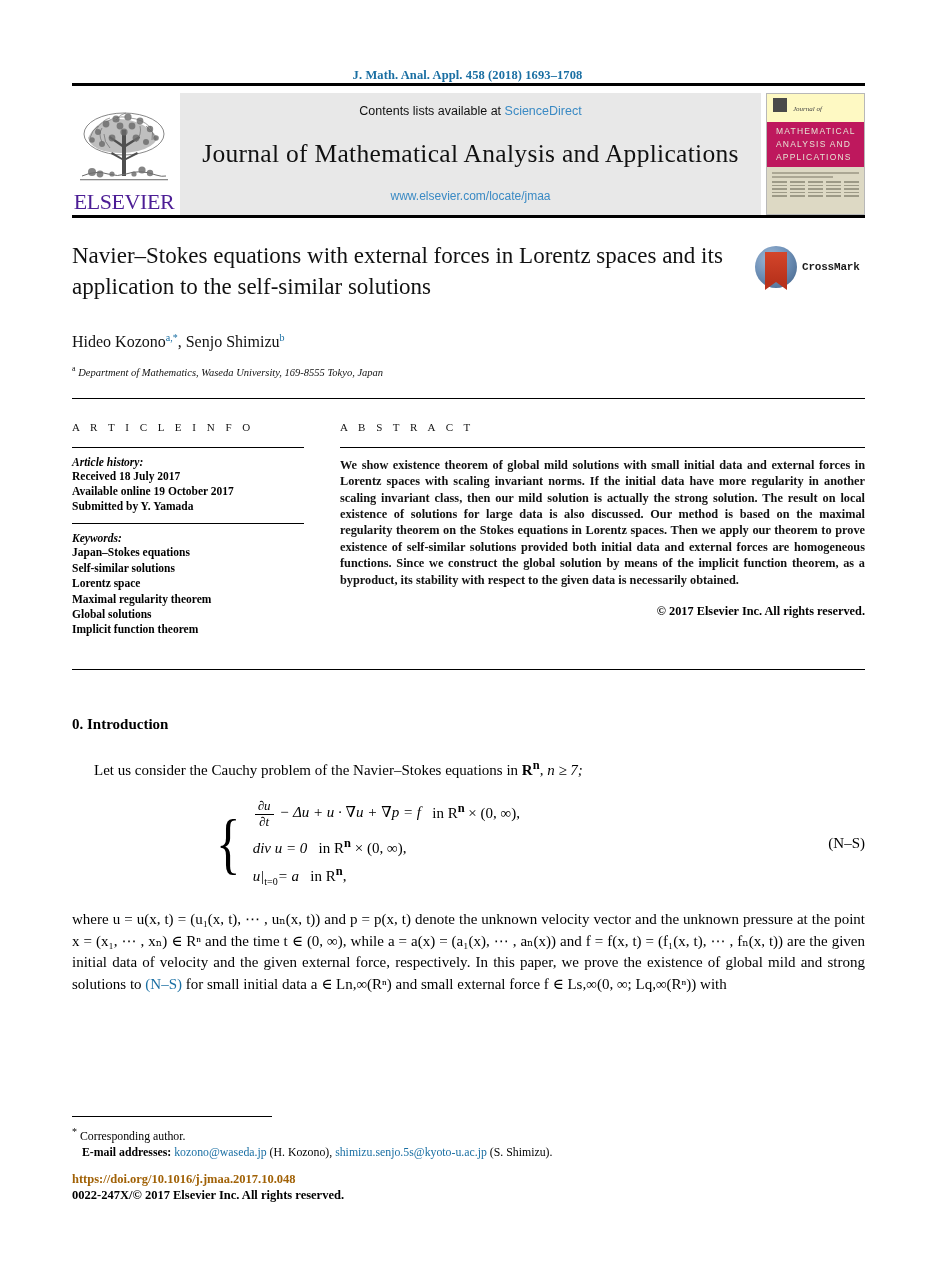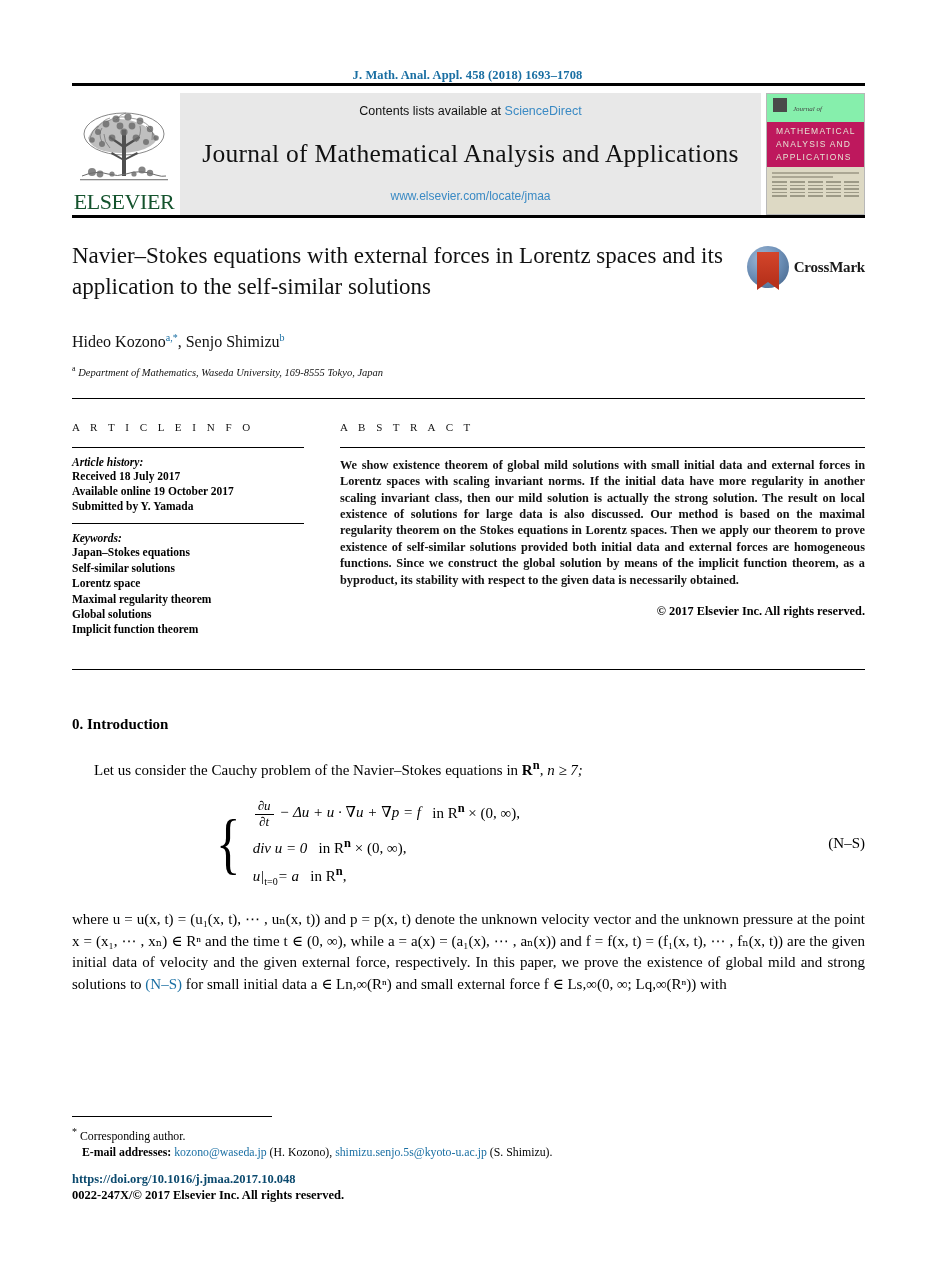--- a/index.html
+++ b/index.html
@@ -47,21 +47,21 @@
     flex: 0 0 104px;
     display: flex;
     flex-direction: column;
     justify-content: flex-end;
     align-items: center;
     padding-bottom: 2px;
   }
   .tree-svg { display:block; }
   .elsevier-word {
     font-family: "Liberation Serif", serif;
-    color: #14532d;
+    color: #4c1d95;
     font-size: 22px;
     letter-spacing: -0.4px;
     line-height: 1;
     margin-top: 1px;
     font-weight: 400;
     text-align: center;
   }
   .banner {
     flex: 1 1 auto;
     background: #e8e8e8;
@@ -94,21 +94,21 @@
     color: #3a8ac4;
   }
   .cover {
     flex: 0 0 97px;
     width: 97px;
     border: 1px solid #b8b8b8;
     background: #d8d6c3;
     position: relative;
     overflow: hidden;
   }
-  .cover .cov-top { height: 28px; background:#86efac; position:relative;}
+  .cover .cov-top { height: 28px; background:#fef9c3; position:relative;}
   .cover .cov-elsev {
     position:absolute; left:6px; top:4px; width:14px;height:14px;
     background:#4a4a4a;
   }
   .cover .cov-journalof {
     position:absolute; left:26px; top:11px; font-size:7px; font-style:italic;
     color:#444; font-family:"Liberation Serif",serif;
   }
   .cover .cov-band {
     height: 42px; background: #be185d; color: #e6e3d4;
@@ -163,22 +163,22 @@
     background: linear-gradient(180deg,#d4452a 0%, #b8321c 100%);
     position: relative;
   }
   .cm-inner:after {
     content:""; position:absolute; left:0; bottom:-8px;
     border-left: 11px solid #b8321c;
     border-right: 11px solid #b8321c;
     border-bottom: 8px solid transparent;
   }
   .cm-text {
-    font-family: Liberation Serif, serif;
-    font-size: 15px; font-weight: bold; color:#1a1a1a;
+    font-family: Liberation Mono, monospace;
+    font-size: 11px; font-weight: bold; color:#1a1a1a;
     letter-spacing: -0.2px;
   }
 
   .authors {
     margin: 30px 70px 0 72px;
     font-size: 16px;
     font-family: "Liberation Serif", serif;
     color:#111;
   }
   .authors sup { font-size: 10px; color:#1a6fa3; }
@@ -296,21 +296,21 @@
     position: absolute;
     left: 72px;
     right: 70px;
     bottom: 63px;
   }
   .fn-rule { border-top: 1px solid #000; width: 200px; margin-bottom: 7px;}
   .fn-line { font-size: 11.8px; line-height: 16px; }
   .fn-line sup { font-size: 10px;}
   .fn-em { font-weight: bold; }
   .doi {
-    color: #0c4a6e; font-size: 12.5px; font-weight: bold; margin-top: 12px;
+    color: #a16207; font-size: 12.5px; font-weight: bold; margin-top: 12px;
   }
   .issn { font-size: 12.5px; font-weight: bold; margin-top: 1px;}
 </style>
 </head>
 <body>
 
 <div class="page">
 
   <div class="runhead">J. Math. Anal. Appl. 458 (2018) 1693–1708</div>
 

